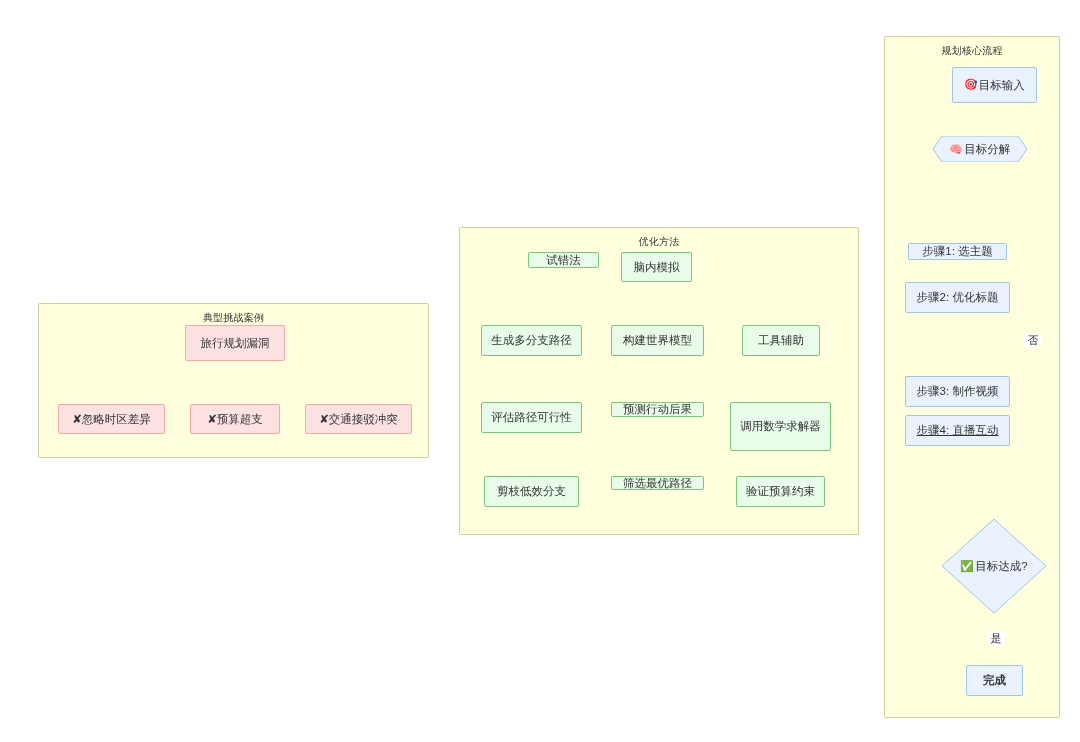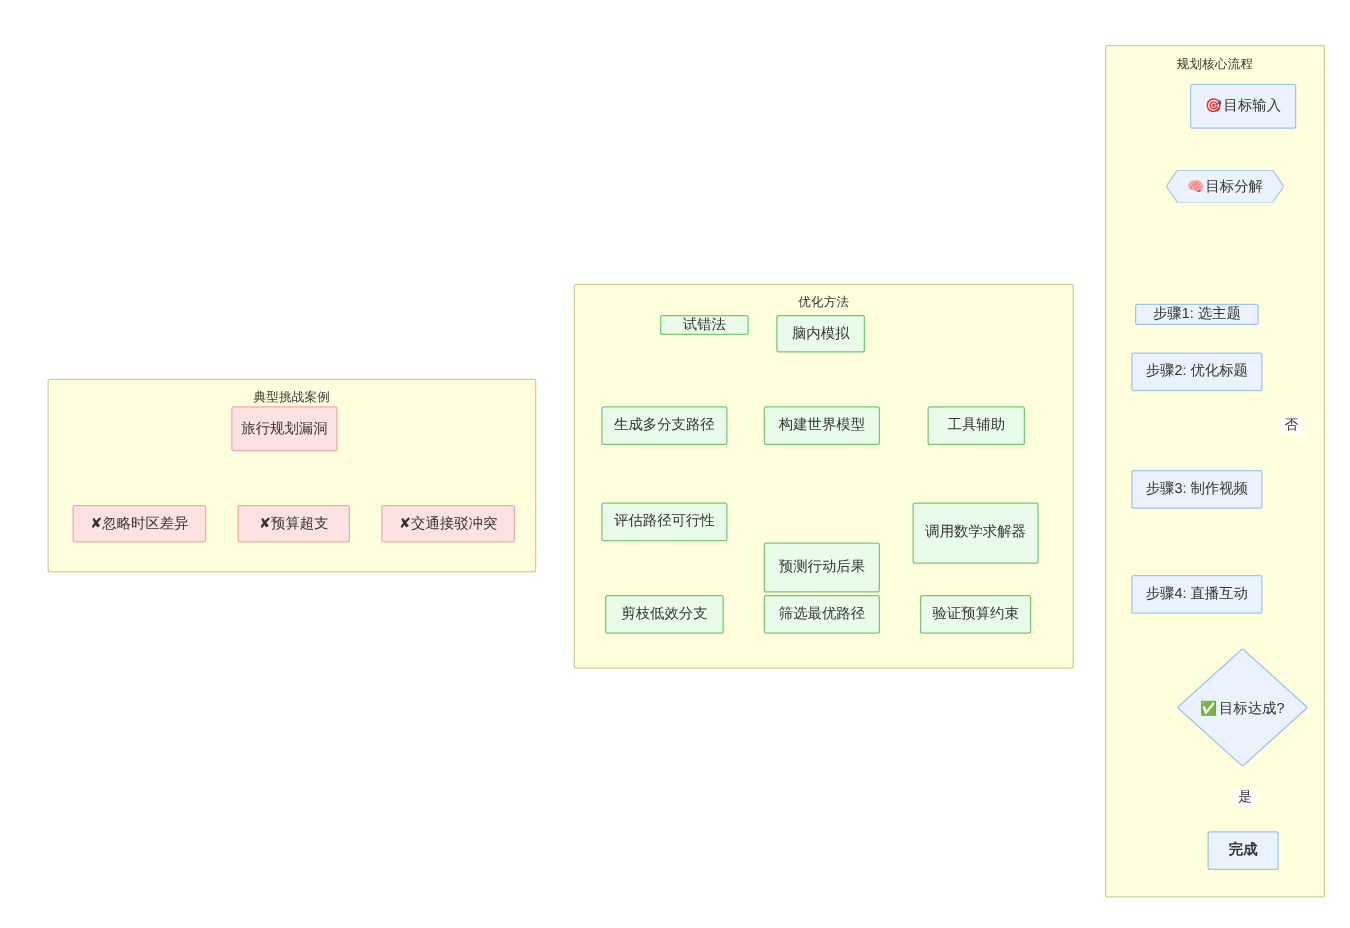--- a/index.html
+++ b/index.html
@@ -118,21 +118,21 @@
 
     <path d="M 1030 566 C 1045 500, 1040 300, 1030 200 C 1024 180, 1010 165, 1004 160" marker-end="url(#arrow)"></path>
 
     <line x1="994" y1="613" x2="994" y2="665" marker-end="url(#arrow)"></line>
   </svg>
 
   <div class="subgraph" style="left:38px;top:303px;width:391px;height:155px;">
     <div class="subgraph-title" style="top:7px;">典型挑战案例</div>
   </div>
 
-  <div class="node pink" style="left:185px;top:325px;width:85px;height:36px;">
+  <div class="node pink" style="left:185px;top:325px;width:100px;height:36px;">
     <span>旅行规划漏洞</span>
   </div>
 
   <div class="node pink" style="left:58px;top:404px;width:107px;height:30px;">
     <span>✘</span>
     <span>忽略时区差异</span>
   </div>
 
   <div class="node pink" style="left:190px;top:404px;width:90px;height:30px;">
     <span>✘</span>
@@ -160,24 +160,24 @@
   <div class="node green" style="left:484px;top:476px;width:95px;height:31px;">
     <span>剪枝低效分支</span>
   </div>
 
   <div class="node green" style="left:621px;top:252px;width:71px;height:30px;">
     <span>脑内模拟</span>
   </div>
   <div class="node green" style="left:611px;top:325px;width:93px;height:31px;">
     <span>构建世界模型</span>
   </div>
-  <div class="node green" style="left:611px;top:402px;width:93px;height:40px;margin-top:32px;">
+  <div class="node green" style="left:611px;top:402px;width:93px;height:15px;">
     <span>预测行动后果</span>
   </div>
-  <div class="node green" style="left:611px;top:476px;width:93px;height:31px;">
+  <div class="node green" style="left:611px;top:476px;width:93px;height:14px;">
     <span>筛选最优路径</span>
   </div>
 
   <div class="node green" style="left:742px;top:325px;width:78px;height:31px;">
     <span>工具辅助</span>
   </div>
   <div class="node green" style="left:730px;top:402px;width:101px;height:49px;">
     <span>调用数学求解器</span>
   </div>
   <div class="node green" style="left:736px;top:476px;width:89px;height:31px;">
@@ -204,21 +204,21 @@
 
   <div class="node blue" style="left:908px;top:207px;width:99px;height:17px;margin-top:36px;">
     <span>步骤1: 选主题</span>
   </div>
   <div class="node blue" style="left:905px;top:282px;width:105px;height:31px;">
     <span>步骤2: 优化标题</span>
   </div>
   <div class="node blue" style="left:905px;top:376px;width:105px;height:31px;">
     <span>步骤3: 制作视频</span>
   </div>
-  <div class="node blue" style="left:905px;top:460px;width:105px;height:31px;">
+  <div class="node blue" style="left:905px;top:415px;width:105px;height:31px;text-decoration:underline;">
     <span>步骤4: 直播互动</span>
   </div>
 
   <div class="diamond" style="left:942px;top:519px;width:104px;height:94px;">
     <svg class="dbg" viewBox="0 0 104 94" preserveAspectRatio="none">
       <polygon points="52,0 104,47 52,94 0,47" fill="#eaf3fd" stroke="#9fc5e8" stroke-width="1"></polygon>
     </svg>
     <span class="dlabel">
       <span class="emoji">✅</span><span>目标达成?</span>
     </span>

